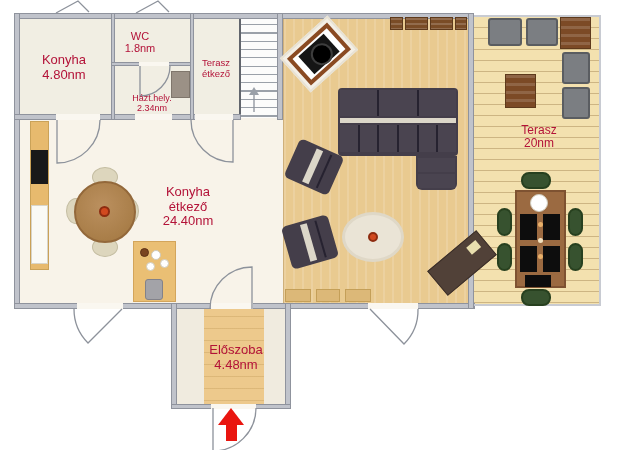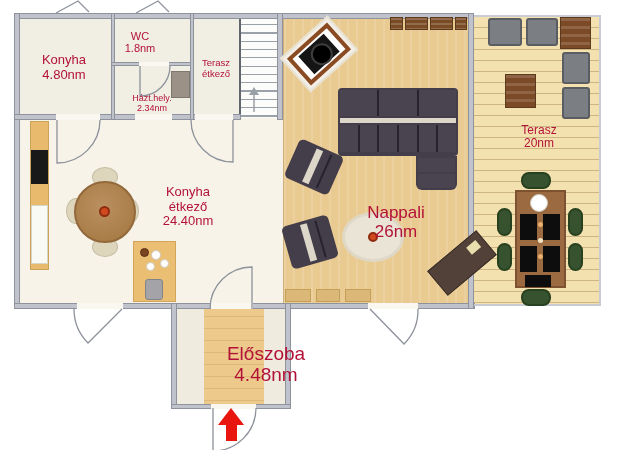--- a/index.html
+++ b/index.html
@@ -259,26 +259,22 @@
   </div>
   <div class="label" style="left:152px;top:93px;font-size:9px;">
     <div>Házt.hely.</div>
     <div>2.34nm</div>
   </div>
   <div class="label" style="left:188px;top:185px;font-size:13px;">
     <div>Konyha</div>
     <div>étkező</div>
     <div>24.40nm</div>
   </div>
-  <div class="label" style="left:396px;top:203px;font-size:17px;">
-    <div>Nappali</div>
-    <div>26nm</div>
-  </div>
   <div class="label" style="left:539px;top:124px;font-size:12px;">
     <div>Terasz</div>
     <div>20nm</div>
   </div>
-  <div class="label" style="left:236px;top:343px;font-size:19px;margin-left:30px;">
+  <div class="label" style="left:236px;top:343px;font-size:13px;">
     <div>Előszoba</div>
     <div>4.48nm</div>
   </div>
 
 </div>
 
 </body></html>

